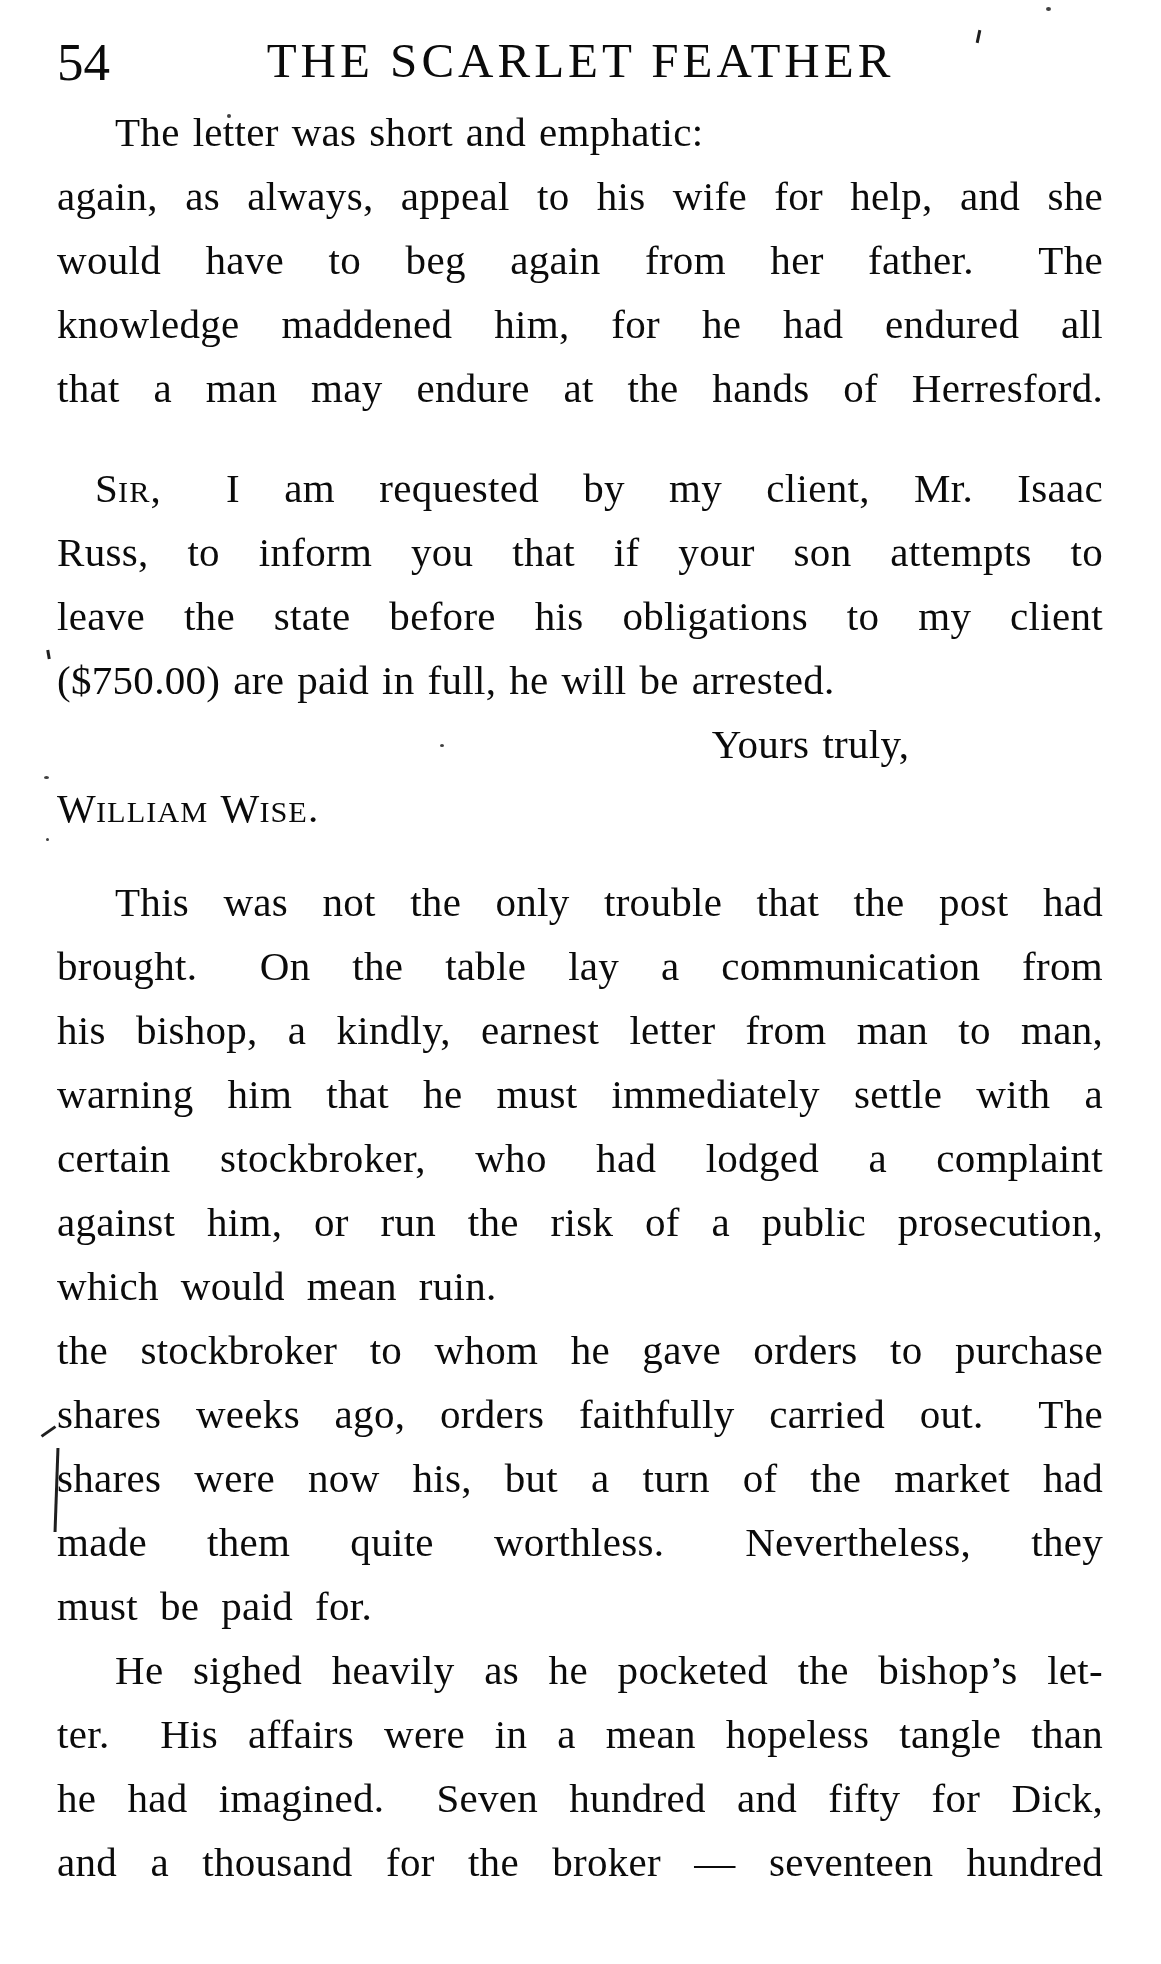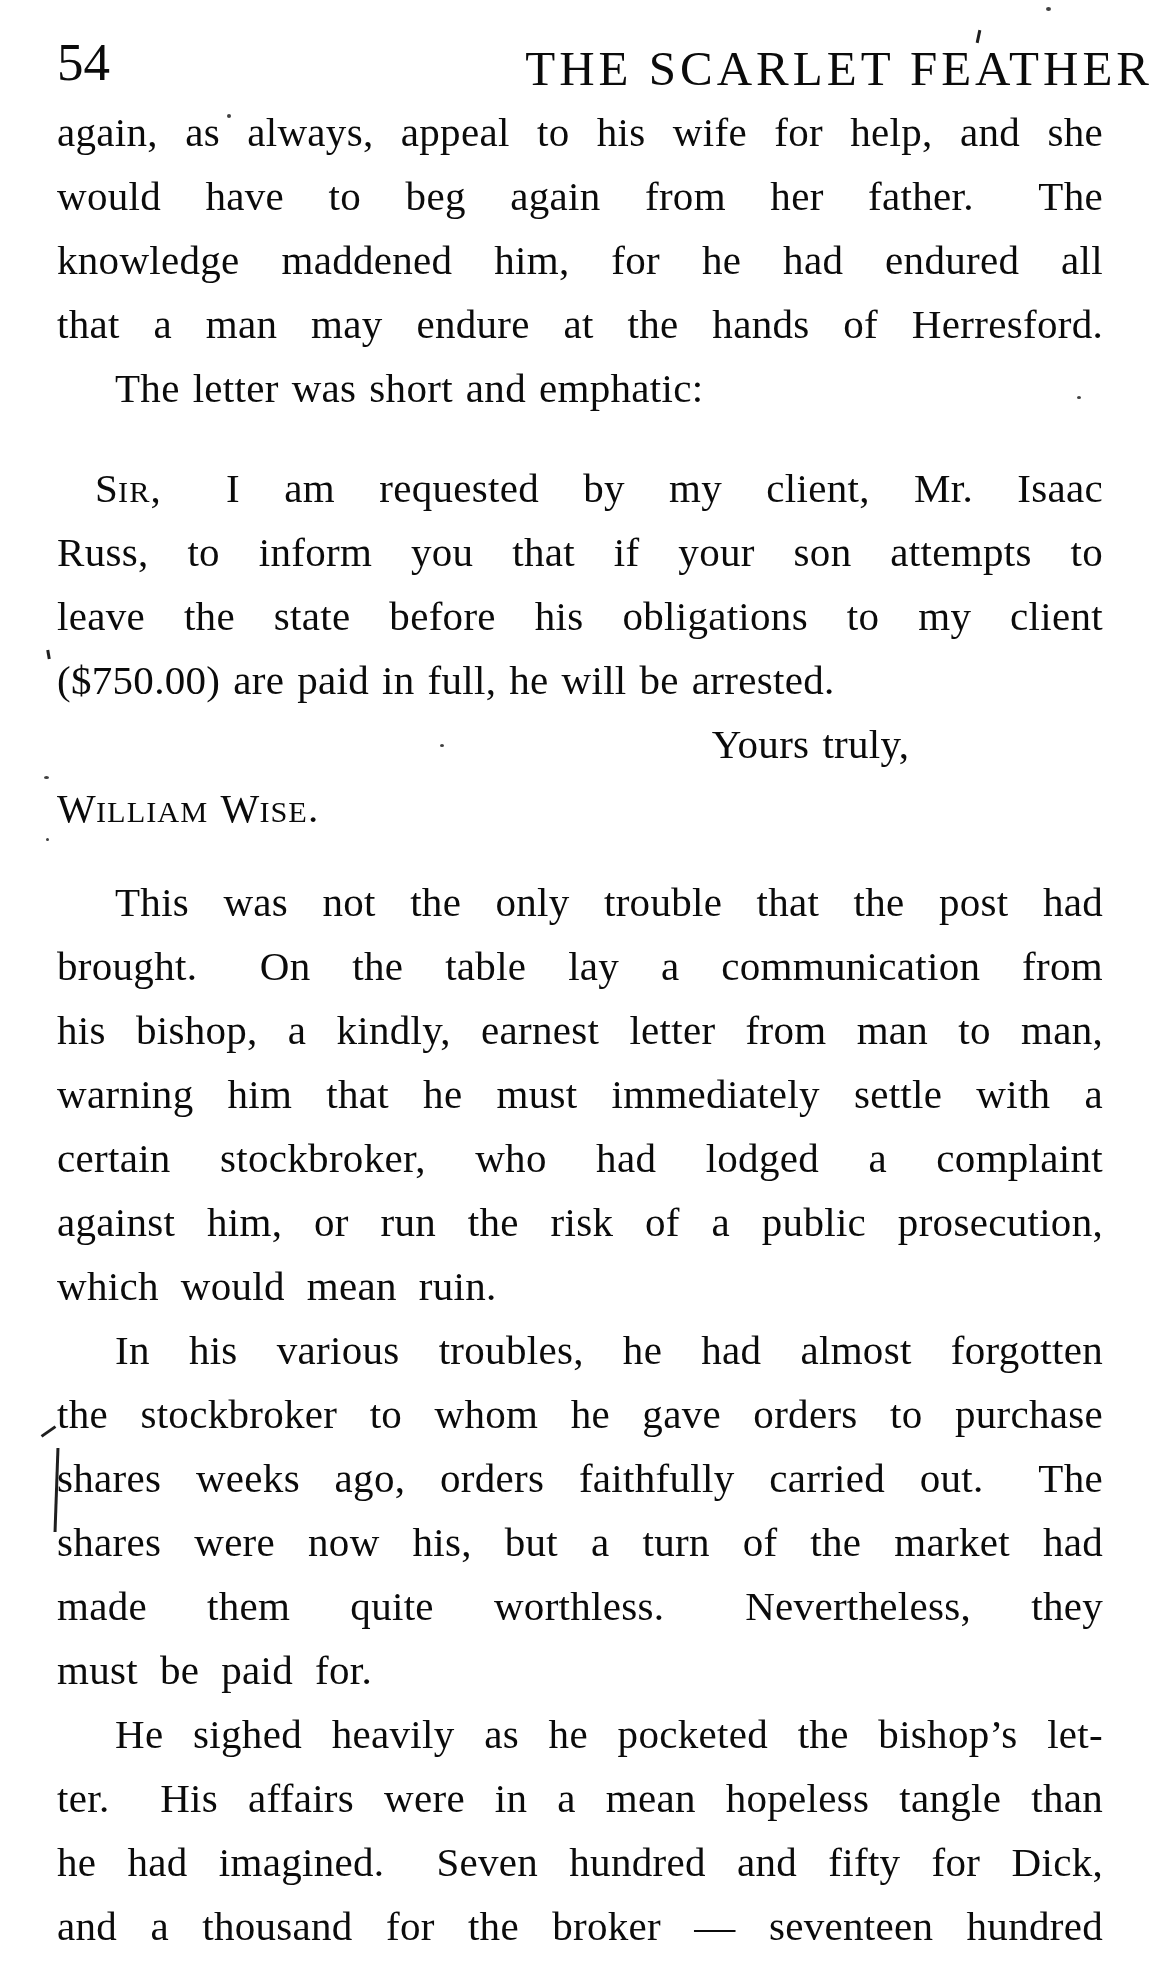--- a/index.html
+++ b/index.html
@@ -8,21 +8,21 @@
     background:var(--paper,#fff); color:var(--ink,#0b0b0b);
     font-family:"Liberation Serif","DejaVu Serif",serif;
     overflow:hidden; margin:0 auto;
   }
   .hdr { position:absolute; top:26px; left:0; right:0; height:70px; }
   .pagenum {
     position:absolute; left:57px; top:10px;
     font-size:53px; line-height:1;
   }
   .runhead {
-    margin:8px; text-align:right; font-weight:normal;
+    margin:0; text-align:center; font-weight:normal;
     font-size:49px; line-height:70px; letter-spacing:4px;
   }
   .body-text { position:absolute; top:100px; left:57px; right:58px; }
   .line {
     height:64px; line-height:64px; font-size:41px;
     word-spacing:0.06em; letter-spacing:0.3px; white-space:nowrap;
   }
   .just { text-align:justify; text-align-last:justify; white-space:normal; }
   .right { text-align:left; }
   .loose { word-spacing:0.28em; }
@@ -33,47 +33,46 @@
 </head>
 <body>
 
 <div class="page">
   <div class="hdr">
     <span class="pagenum">54</span>
     <h1 class="runhead">THE SCARLET FEATHER</h1>
   </div>
   <div class="body-text">
       <div>
+        <div class="line" style="padding-left: 58px;"><span>The letter was short and emphatic:</span></div>
+      </div>
+      <div>
         <div class="line just"><span>again, as always, appeal to his wife for help, and she</span></div>
         <div class="line just"><span>would have to beg again from her father.  The</span></div>
         <div class="line just"><span>knowledge maddened him, for he had endured all</span></div>
         <div class="line just"><span>that a man may endure at the hands of Herresford.</span></div>
-      </div>
-      <div>
-        <div class="line" style="padding-left: 58px;"><span>The letter was short and emphatic:</span></div>
       </div>
       <div style="margin-top: 36px;">
         <div class="line just" style="padding-left: 38px;"><span>S</span><span class="sc">IR</span><span>,  I am requested by my client, Mr. Isaac</span></div>
         <div class="line just"><span>Russ, to inform you that if your son attempts to</span></div>
         <div class="line just"><span>leave the state before his obligations to my client</span></div>
         <div class="line"><span>($750.00) are paid in full, he will be arrested.</span></div>
         <div class="line" style="padding-left: 461px; text-align: center;"><span>Yours truly,</span></div>
         <div class="line right" style="padding-right: 12px;"><span>W</span><span class="sc">ILLIAM</span><span> W</span><span class="sc">ISE</span><span>.</span></div>
       </div>
       <div style="margin-top: 30px;">
         <div class="line just" style="padding-left: 58px;"><span>This was not the only trouble that the post had</span></div>
         <div class="line just"><span>brought.  On the table lay a communication from</span></div>
         <div class="line just"><span>his bishop, a kindly, earnest letter from man to man,</span></div>
         <div class="line just"><span>warning him that he must immediately settle with a</span></div>
         <div class="line just"><span>certain stockbroker, who had lodged a complaint</span></div>
         <div class="line just"><span>against him, or run the risk of a public prosecution,</span></div>
         <div class="line loose"><span>which would mean ruin.</span></div>
       </div>
       <div>
-        <div class="line just" style="padding-left: 58px;"><span>In his various troubles, he had almost forgotten</span></div>
         <div class="line just"><span>the stockbroker to whom he gave orders to purchase</span></div>
         <div class="line just"><span>shares weeks ago, orders faithfully carried out.  The</span></div>
         <div class="line just"><span>shares were now his, but a turn of the market had</span></div>
         <div class="line just"><span>made them quite worthless.  Nevertheless, they</span></div>
         <div class="line loose"><span>must be paid for.</span></div>
       </div>
       <div>
         <div class="line just" style="padding-left: 58px;"><span>He sighed heavily as he pocketed the bishop’s let-</span></div>
         <div class="line just"><span>ter.  His affairs were in a mean hopeless tangle than</span></div>
         <div class="line just"><span>he had imagined.  Seven hundred and fifty for Dick,</span></div>

